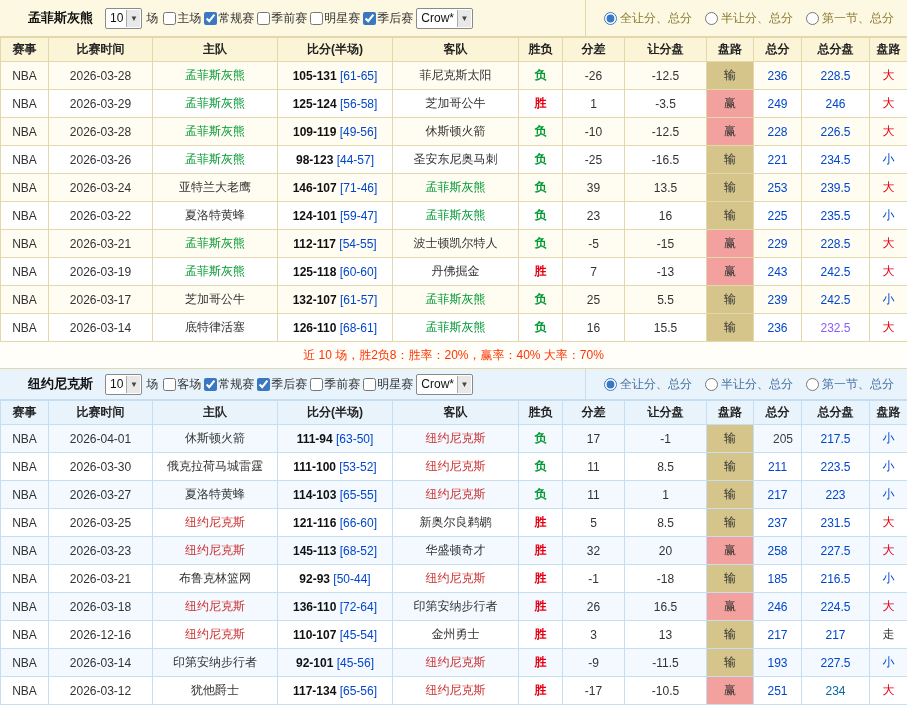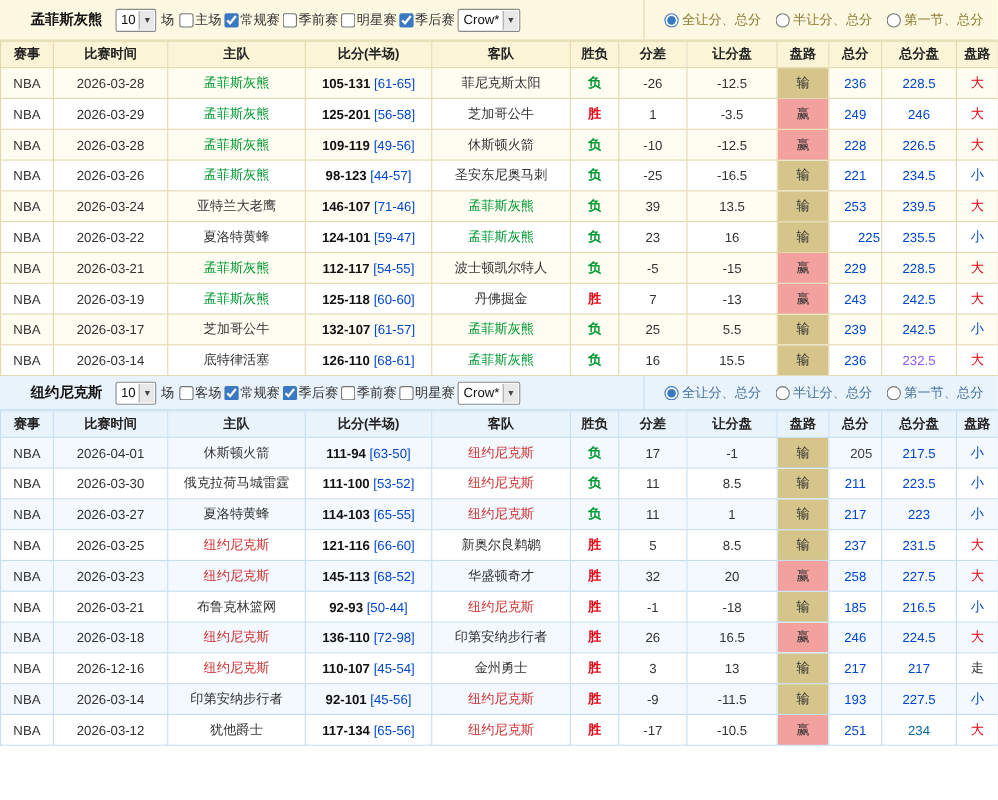--- a/index.html
+++ b/index.html
@@ -155,21 +155,21 @@
             <td>-12.5</td>
             <td style="background: rgb(213, 197, 139);">输</td>
             <td style="color: rgb(0, 70, 204);">236</td>
             <td style="color: rgb(0, 70, 204);">228.5</td>
             <td style="color: rgb(230, 0, 18);">大</td>
           </tr>
           <tr>
             <td>NBA</td>
             <td>2026-03-29</td>
             <td style="color: rgb(0, 153, 51);">孟菲斯灰熊</td>
-            <td><span class="score">125-201</span> <span class="half">[56-58]</span></td>
+            <td><span class="score">125-124</span> <span class="half">[56-58]</span></td>
             <td>芝加哥公牛</td>
             <td style="color: rgb(230, 0, 18); font-weight: bold;">胜</td>
             <td>1</td>
             <td>-3.5</td>
             <td style="background: rgb(242, 161, 158);">赢</td>
             <td style="color: rgb(0, 70, 204);">249</td>
             <td style="color: rgb(0, 70, 204);">246</td>
             <td style="color: rgb(230, 0, 18);">大</td>
           </tr>
           <tr>
@@ -217,21 +217,21 @@
           <tr>
             <td>NBA</td>
             <td>2026-03-22</td>
             <td>夏洛特黄蜂</td>
             <td><span class="score">124-101</span> <span class="half">[59-47]</span></td>
             <td style="color: rgb(0, 153, 51);">孟菲斯灰熊</td>
             <td style="color: rgb(0, 153, 51); font-weight: bold;">负</td>
             <td>23</td>
             <td>16</td>
             <td style="background: rgb(213, 197, 139);">输</td>
-            <td style="color: rgb(0, 70, 204); text-align: right;">225</td>
+            <td style="color: rgb(0, 70, 204);">225</td>
             <td style="color: rgb(0, 70, 204);">235.5</td>
             <td style="color: rgb(0, 70, 204);">小</td>
           </tr>
           <tr>
             <td>NBA</td>
             <td>2026-03-21</td>
             <td style="color: rgb(0, 153, 51);">孟菲斯灰熊</td>
             <td><span class="score">112-117</span> <span class="half">[54-55]</span></td>
             <td>波士顿凯尔特人</td>
             <td style="color: rgb(0, 153, 51); font-weight: bold;">负</td>
@@ -279,20 +279,21 @@
             <td style="color: rgb(0, 153, 51); font-weight: bold;">负</td>
             <td>16</td>
             <td>15.5</td>
             <td style="background: rgb(213, 197, 139);">输</td>
             <td style="color: rgb(0, 70, 204);">236</td>
             <td style="color: #8b5cf6;">232.5</td>
             <td style="color: rgb(230, 0, 18);">大</td>
           </tr>
         </tbody>
     </table>
+    <div class="summary" style="color: rgb(255, 51, 0);">近 10 场，胜2负8：胜率：20%，赢率：40% 大率：70%</div>
   </section>
 
   <section class="sec sec-blue">
     <div class="controls">
       <span class="team">纽约尼克斯</span>
       <div class="sel">
         <span class="sel-text">10</span>
         <span class="arrow">▼</span>
       </div>
       <span class="suffix">场</span>
@@ -450,21 +451,21 @@
             <td>-18</td>
             <td style="background: rgb(213, 197, 139);">输</td>
             <td style="color: rgb(0, 70, 204);">185</td>
             <td style="color: rgb(0, 70, 204);">216.5</td>
             <td style="color: rgb(0, 70, 204);">小</td>
           </tr>
           <tr>
             <td>NBA</td>
             <td>2026-03-18</td>
             <td style="color: rgb(204, 51, 51);">纽约尼克斯</td>
-            <td><span class="score">136-110</span> <span class="half">[72-98]</span></td>
+            <td><span class="score">136-110</span> <span class="half">[72-64]</span></td>
             <td>印第安纳步行者</td>
             <td style="color: rgb(230, 0, 18); font-weight: bold;">胜</td>
             <td>26</td>
             <td>16.5</td>
             <td style="background: rgb(242, 161, 158);">赢</td>
             <td style="color: rgb(0, 70, 204);">246</td>
             <td style="color: rgb(0, 70, 204);">224.5</td>
             <td style="color: rgb(230, 0, 18);">大</td>
           </tr>
           <tr>

